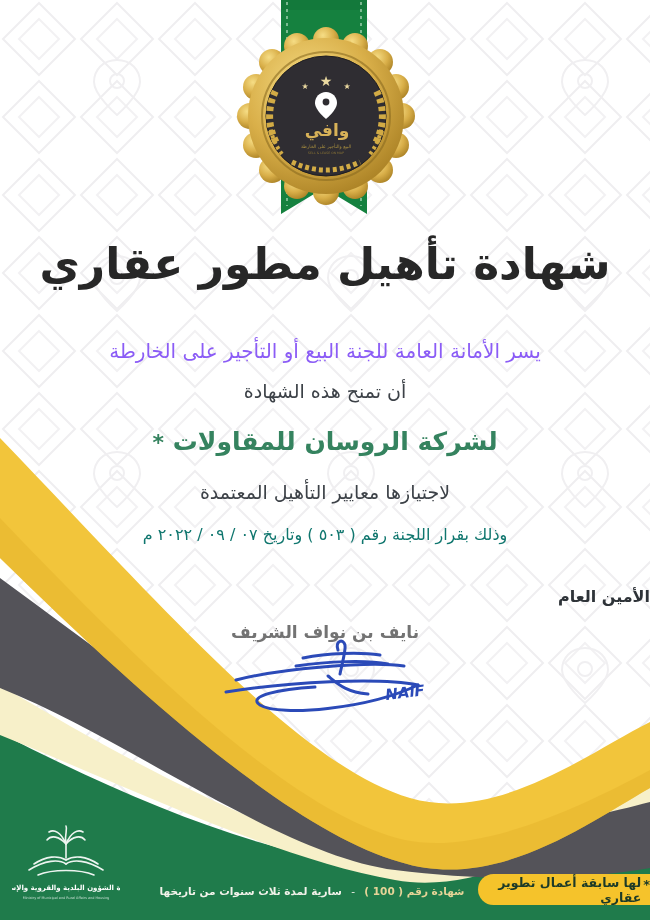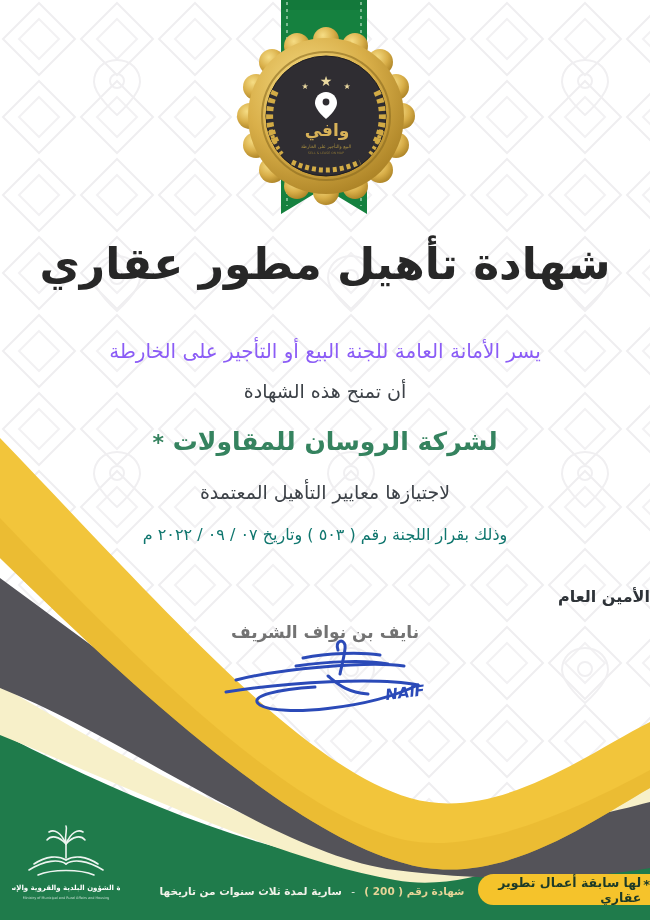--- a/index.html
+++ b/index.html
@@ -181,18 +181,18 @@
       <text x="54" y="77" font-size="3.4" fill="#ffffff" opacity="0.75">Ministry of Municipal and Rural Affairs and Housing</text>
     </g>
   </svg>
 
   <div class="abs badge">
     <span class="mark">*</span>
     <span>لها سابقة أعمال تطوير عقاري</span>
   </div>
 
   <div class="abs cert-line">
-    <span class="num">شهادة رقم ( 200 )</span>
+    <span class="num">شهادة رقم ( 100 )</span>
     <span class="sep">-</span>
     <span class="val">سارية لمدة ثلاث سنوات من تاريخها</span>
   </div>
 
 </div>
 
 </body></html>

